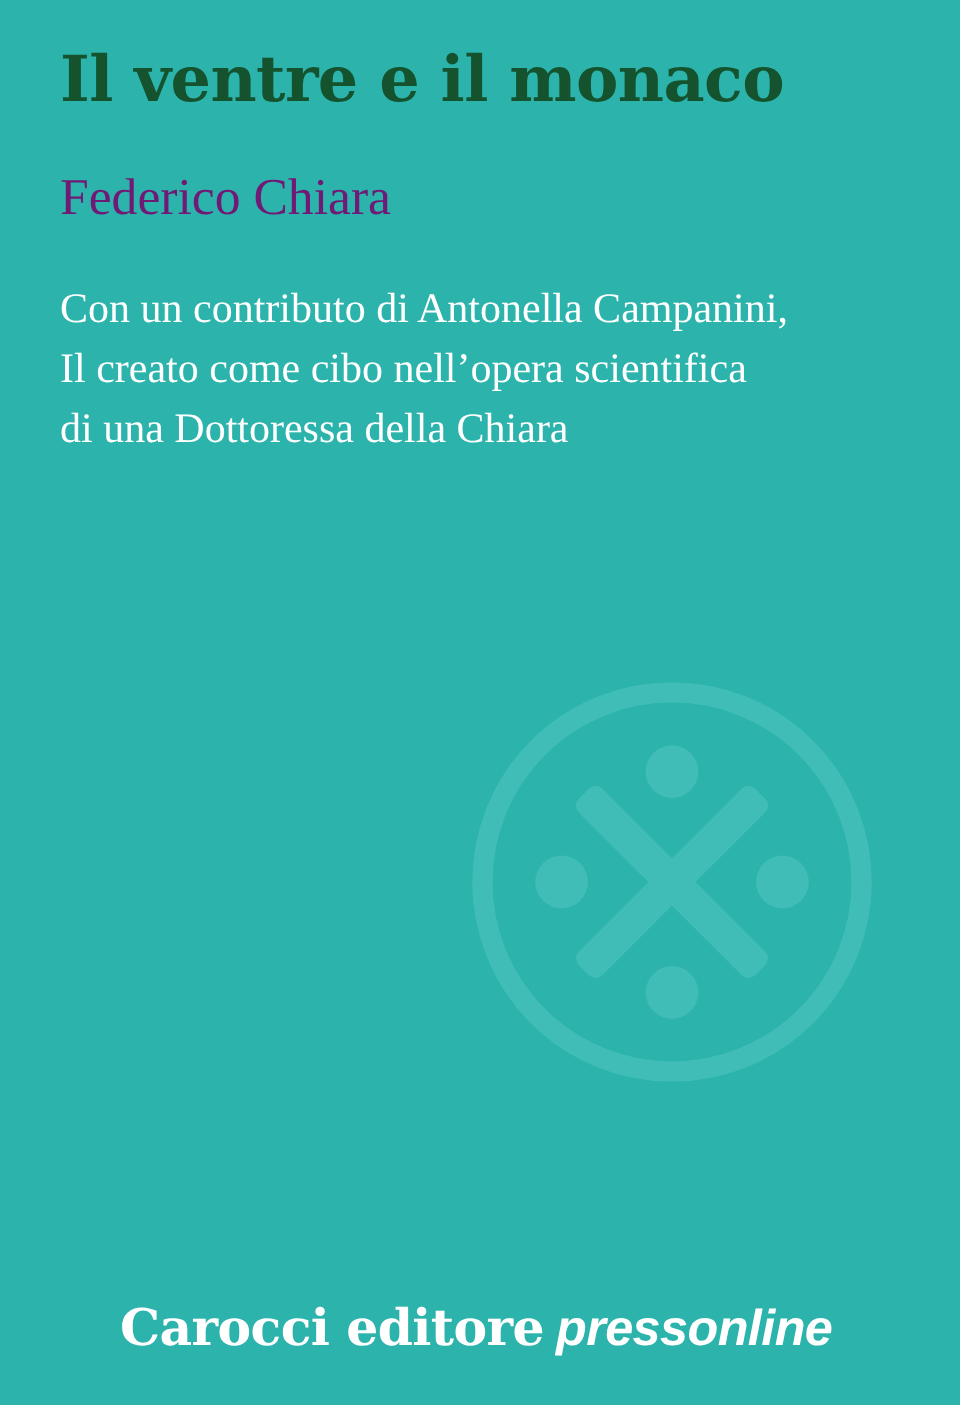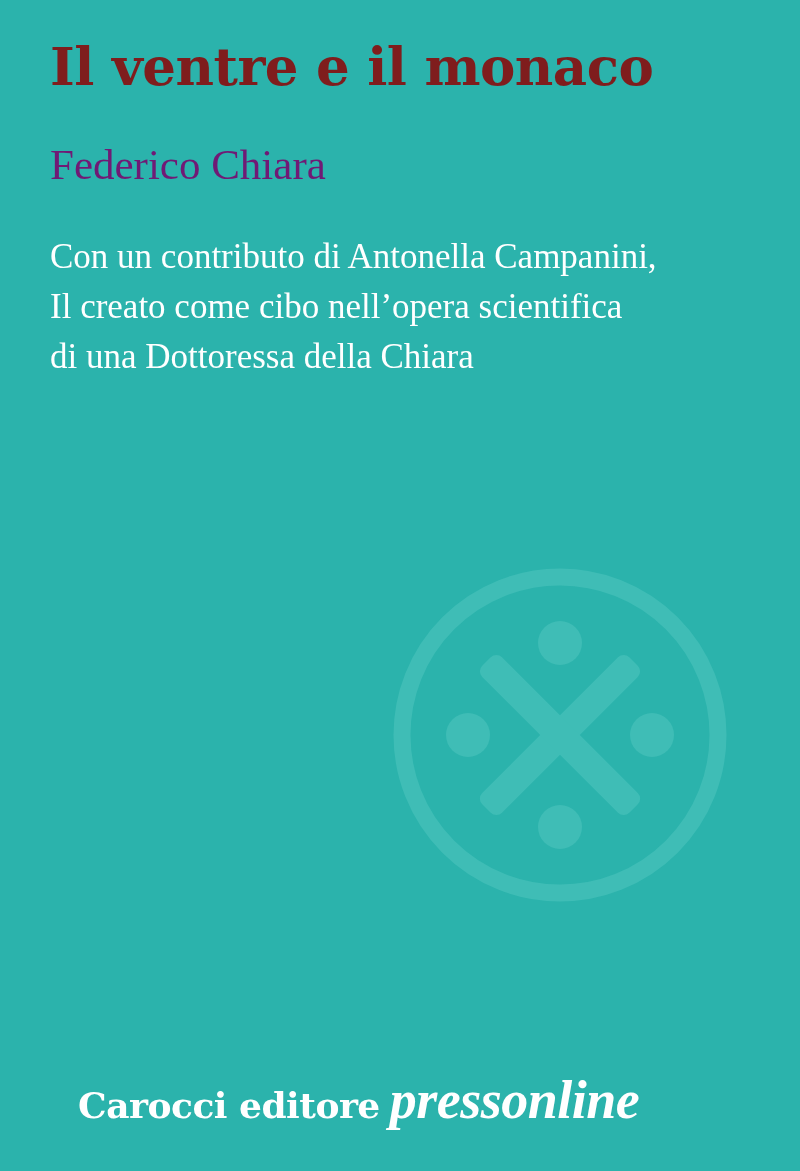--- a/index.html
+++ b/index.html
@@ -43,21 +43,21 @@
     position: absolute;
     left: 50px;
     top: 38px;
     width: 700px;
   }
   .title {
     font-family: "DejaVu Serif", serif;
     font-weight: 700;
     font-size: 53px;
     line-height: 1.07;
-    color: #7f1d1d;
+    color: #14532d;
     letter-spacing: -0.5px;
     margin: 0 0 44px 0;
   }
   .subtitle {
     font-family: "Liberation Serif", serif;
     font-weight: 400;
     font-size: 33px;
     line-height: 1.27;
     color: #ffffff;
     margin: 0 0 40px 0;
@@ -90,28 +90,29 @@
   .publisher {
     position: absolute;
     left: 78px;
     bottom: 40px;
     color: #ffffff;
     white-space: nowrap;
   }
   .publisher .pub-name {
     font-family: "DejaVu Serif", serif;
     font-weight: 700;
-    font-size: 36px;
+    font-size: 42px;
     letter-spacing: -0.5px;
+    margin-left: 22px;
   }
   .publisher .pub-imprint {
-    font-family: Liberation Serif, serif;
+    font-family: Liberation Sans, sans-serif;
     font-weight: 700;
     font-style: italic;
-    font-size: 54px;
+    font-size: 42px;
     letter-spacing: -0.5px;
     margin-left: 10px;
   }
 </style>
 </head>
 <body>
 
 <div class="cover">
 
   <div class="emblem">

